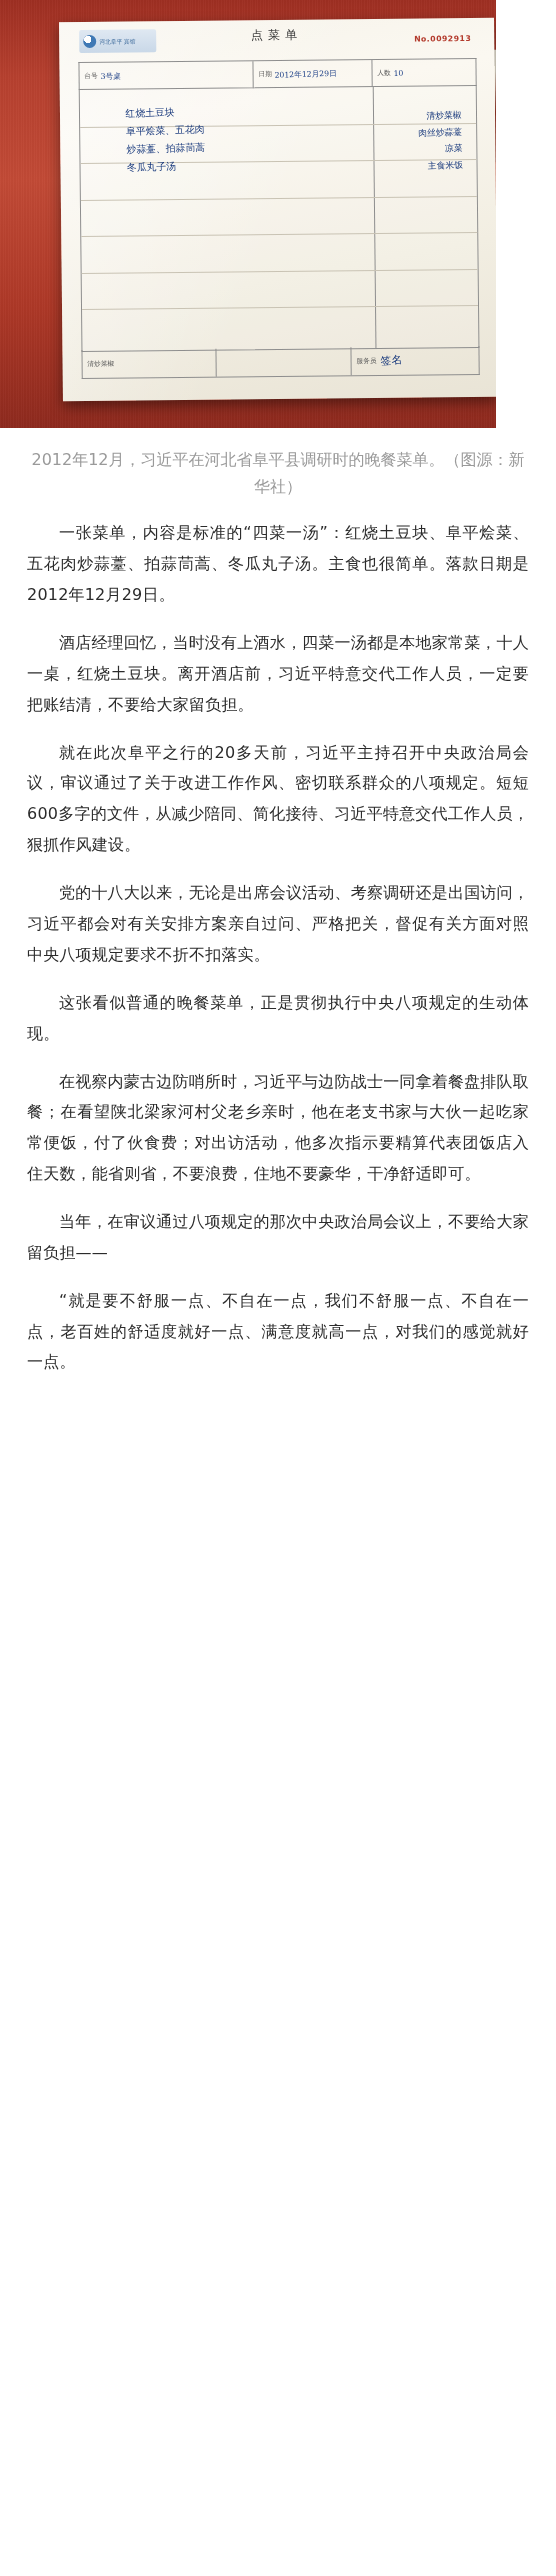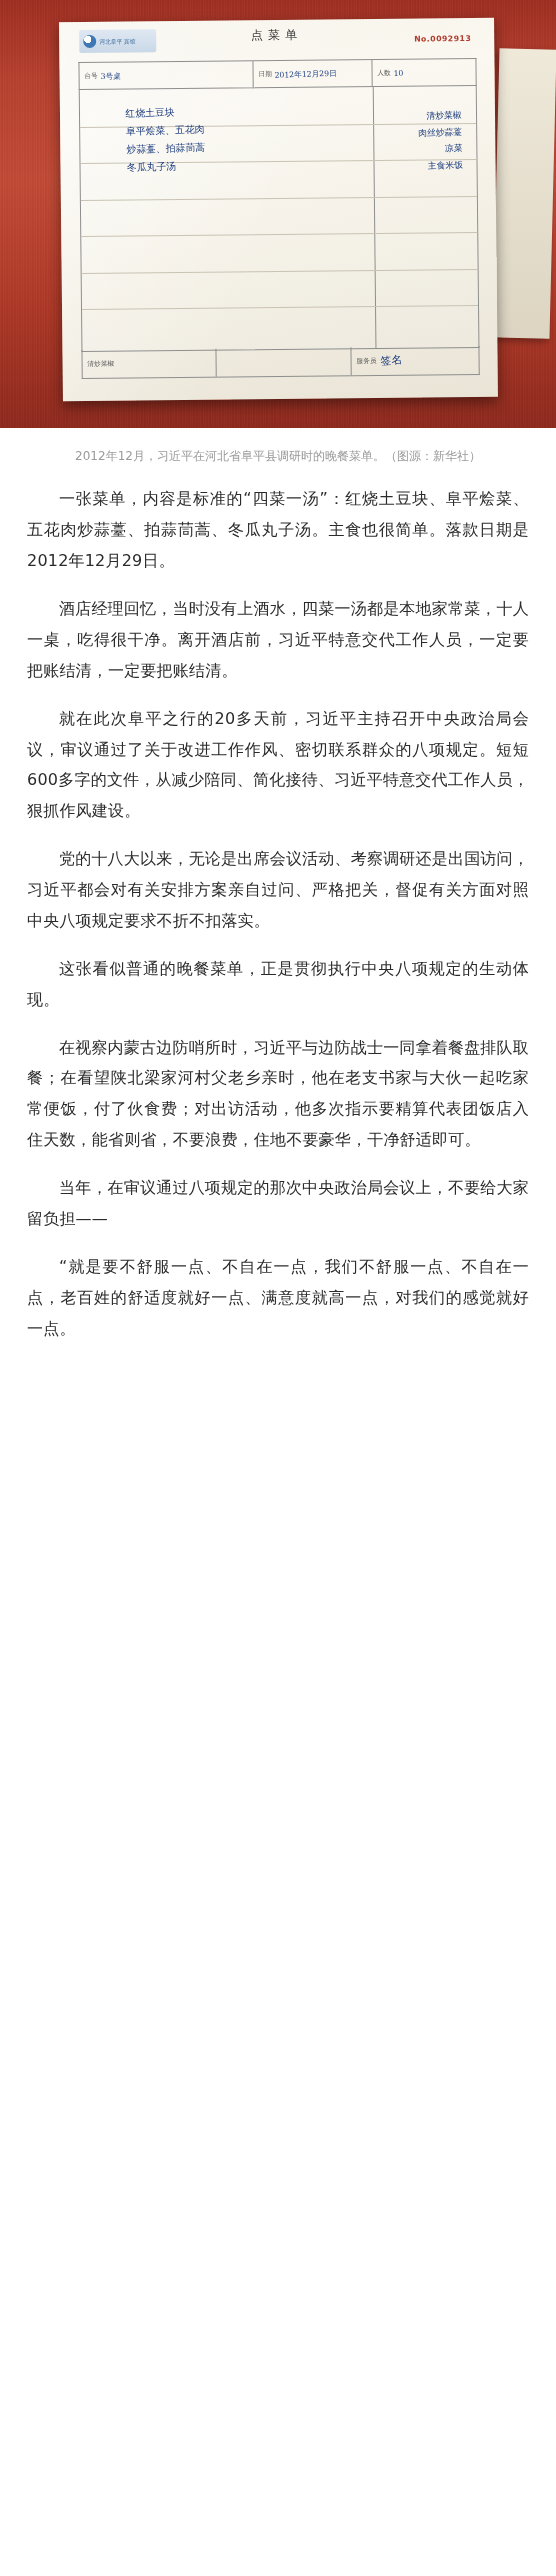--- a/index.html
+++ b/index.html
@@ -18,21 +18,21 @@
     box-sizing: border-box;
     padding: 0 0 20.6px 0;
   }
   .figure {
     width: 556px;
     padding: 0;
     margin: 0;
     display: block;
   }
   .photo {
-    width: 556px;
+    width: 496px;
     height: 428px;
     position: relative;
     overflow: hidden;
     background: #b23a2c;
   }
   
   .photo .cloth {
     position: absolute;
     inset: 0;
     background:
@@ -240,21 +240,21 @@
     background: linear-gradient(180deg, #efe9da, #ddd5c2);
     transform: rotate(1.4deg);
     box-shadow: -2.1px 3.1px 7.2px rgba(0,0,0,.35);
   }
 
   .caption {
     width: 556px;
     box-sizing: border-box;
     padding: 17.5px 29px 5.2px 29px;
     color: #9a9a9a;
-    font-size: 12px;
+    font-size: 16px;
     line-height: 1.7;
     text-align: center;
   }
 
   .article {
     box-sizing: border-box;
     padding: 13.4px 27px 0 27px;
   }
   .article p {
     margin: 0 0 17.5px 0;
@@ -335,21 +335,21 @@
           </div>
         </div>
       </div>
     </div>
   </figure>
 
   <div class="caption">2012年12月，习近平在河北省阜平县调研时的晚餐菜单。（图源：新华社）</div>
 
   <div class="article">
     <p>一张菜单，内容是标准的“四菜一汤”：红烧土豆块、阜平烩菜、五花肉炒蒜薹、拍蒜茼蒿、冬瓜丸子汤。主食也很简单。落款日期是2012年12月29日。</p>
-    <p>酒店经理回忆，当时没有上酒水，四菜一汤都是本地家常菜，十人一桌，吃得很干净。离开酒店前，习近平特意交代工作人员，一定要把账结清，一定要把账结清。</p>
+    <p>酒店经理回忆，当时没有上酒水，四菜一汤都是本地家常菜，十人一桌，红烧土豆块。离开酒店前，习近平特意交代工作人员，一定要把账结清，不要给大家留负担。</p>
     <p>就在此次阜平之行的20多天前，习近平主持召开中央政治局会议，审议通过了关于改进工作作风、密切联系群众的八项规定。短短600多字的文件，从减少陪同、简化接待、习近平特意交代工作人员，狠抓作风建设。</p>
     <p>党的十八大以来，无论是出席会议活动、考察调研还是出国访问，习近平都会对有关安排方案亲自过问、严格把关，督促有关方面对照中央八项规定要求不折不扣落实。</p>
     <p>这张看似普通的晚餐菜单，正是贯彻执行中央八项规定的生动体现。</p>
     <p>在视察内蒙古边防哨所时，习近平与边防战士一同拿着餐盘排队取餐；在看望陕北梁家河村父老乡亲时，他在老支书家与大伙一起吃家常便饭，付了伙食费；对出访活动，他多次指示要精算代表团饭店入住天数，能省则省，不要浪费，住地不要豪华，干净舒适即可。</p>
     <p>当年，在审议通过八项规定的那次中央政治局会议上，不要给大家留负担——</p>
     <p>“就是要不舒服一点、不自在一点，我们不舒服一点、不自在一点，老百姓的舒适度就好一点、满意度就高一点，对我们的感觉就好一点。</p>
   </div>
 
 </div>
 

